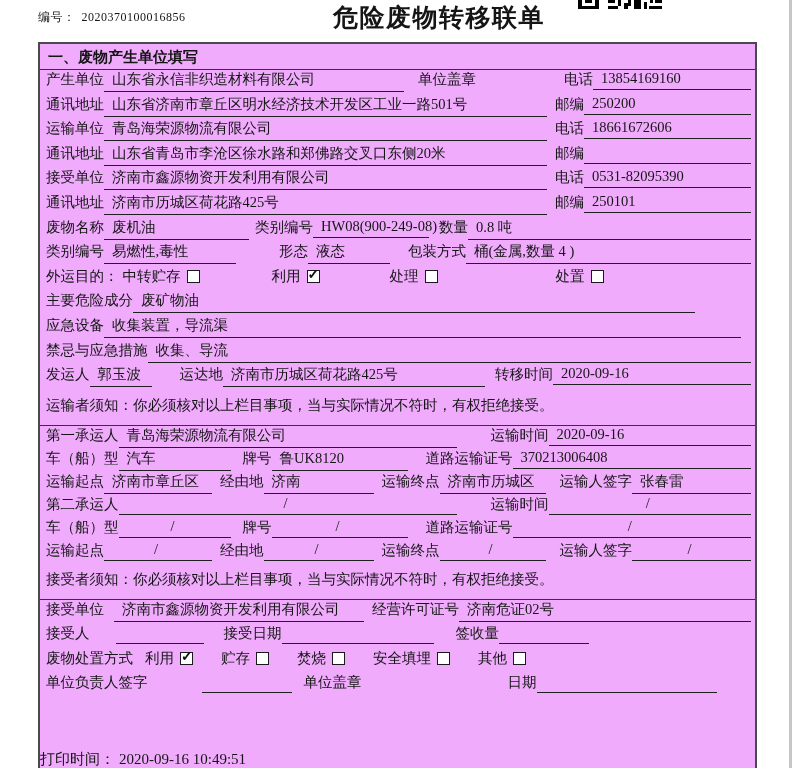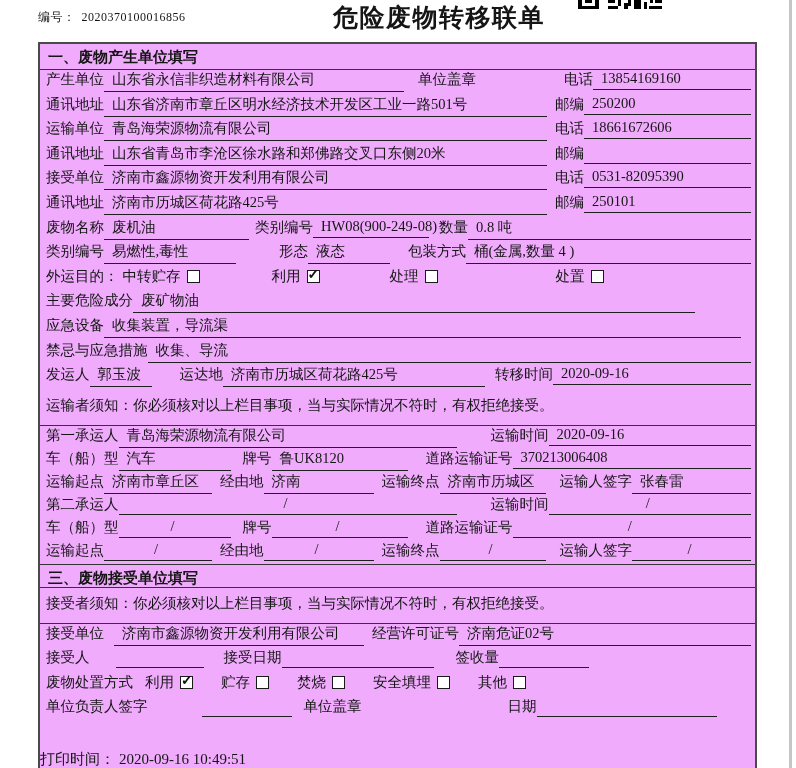--- a/index.html
+++ b/index.html
@@ -242,21 +242,20 @@
         <span class="lbl" style="margin-left:8px">经由地</span>
         <span class="u slash" style="width:110px">/</span>
         <span class="lbl" style="margin-left:8px">运输终点</span>
         <span class="u slash" style="width:106px">/</span>
         <span class="lbl" style="margin-left:14px">运输人签字</span>
         <span class="u fill slash">/</span>
       </div>
     </div>
 
     <div class="s3">
-      <div class="sec-h mid">三、废物接受单位填写</div>
 
       <div class="notice">
         <span>接受者须知：</span>
           <span>你必须核对以上栏目事项，当与实际情况不符时，有权拒绝接受。</span>
       </div>
 
       <div class="row">
         <span class="lbl">接受单位</span>
         <span class="u" style="width:250px;margin-left:10px">济南市鑫源物资开发利用有限公司</span>
         <span class="lbl" style="margin-left:8px">经营许可证号</span>

